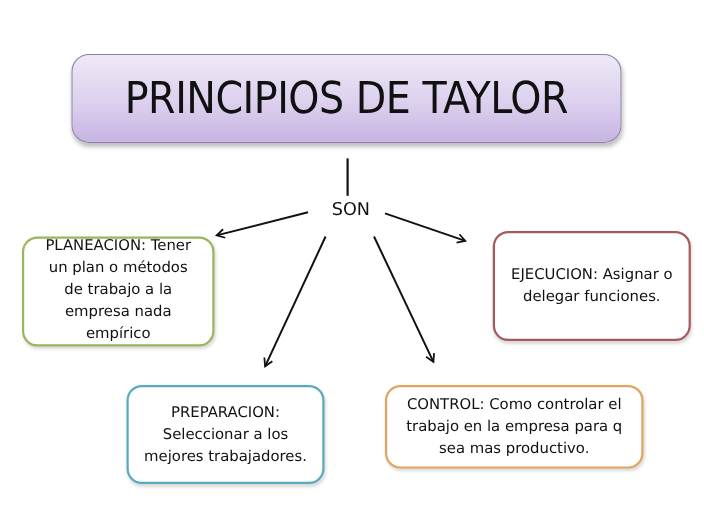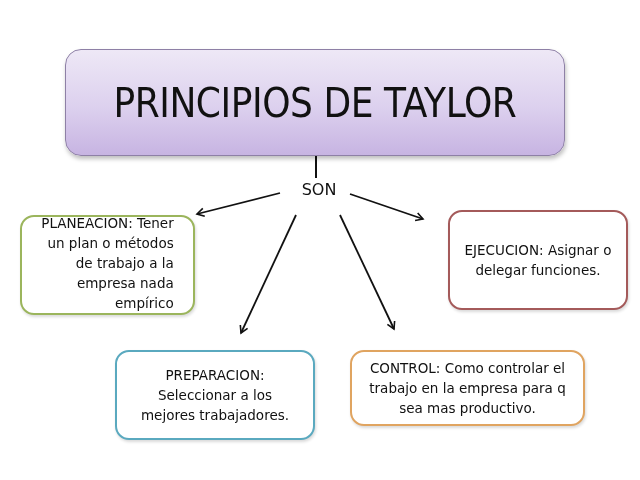--- a/index.html
+++ b/index.html
@@ -3,21 +3,21 @@
   <meta charset="utf-8">
   <style>
     html, body { margin: 0; padding: 0; }
     body {
       width: 640px; height: 480px; position: relative; overflow: hidden;
       background: #ffffff;
       font-family: "DejaVu Sans", sans-serif;
       color: #111;
     }
     .title-box {
-      position: absolute; left: 65px; top: 49px; width: 500px; height: 107px;
+      position: absolute; left: 65px; top: 49px; width: 500px; height: 81px;
       box-sizing: border-box;
       border: 1.5px solid #8e80a6;
       border-radius: 16px;
       background: linear-gradient(to bottom, #eee8f6 0%, #dcd0ee 55%, #c7b4e2 100%);
       box-shadow: 1px 3px 4px rgba(0,0,0,0.25);
       display: flex; align-items: center; justify-content: center;
     }
     .title-text {
       font-family: "DejaVu Sans", sans-serif;
       font-size: 40px; letter-spacing: -0.5px; color: #111;
@@ -31,23 +31,23 @@
     .node {
       position: absolute; box-sizing: border-box; background: #fff;
       border-radius: 14px; border-width: 2px; border-style: solid;
       display: flex; align-items: center; justify-content: center;
       text-align: center; font-size: 13.5px; line-height: 20px; color: #111;
       box-shadow: 1px 2px 3px rgba(0,0,0,0.15);
       padding: 2px 6px;
     }
     .node span { white-space: pre-line; }
     .node.plan { left: 20px; top: 215px; width: 175px; height: 100px; border-color: #9bb55c; align-items: flex-start; padding-top: 0; }
-    .node.plan span { margin-top: -4px; text-align: right; }
+    .node.plan span { margin-top: -4px; }
     .node.ejec { left: 448px; top: 210px; width: 180px; height: 100px; border-color: #a45a5a; }
-    .node.prep { left: 115px; top: 350px; width: 200px; height: 90px; border-color: #5aa9bf; }
+    .node.prep { left: 115px; top: 350px; width: 180px; height: 90px; border-color: #5aa9bf; }
     .node.ctrl { left: 350px; top: 350px; width: 235px; height: 76px; border-color: #e0a460; }
     svg.connectors { position: absolute; left: 0; top: 0; width: 640px; height: 480px; pointer-events: none; }
   </style>
 </head>
 <body>
 
 <svg class="connectors" viewBox="0 0 640 480">
   <defs>
     <marker id="arrowhead" markerWidth="10" markerHeight="10" refX="8" refY="5" orient="auto" markerUnits="userSpaceOnUse">
       <path d="M1,1 L8,5 L1,9" fill="none" stroke="#111" stroke-width="1.6"></path>

